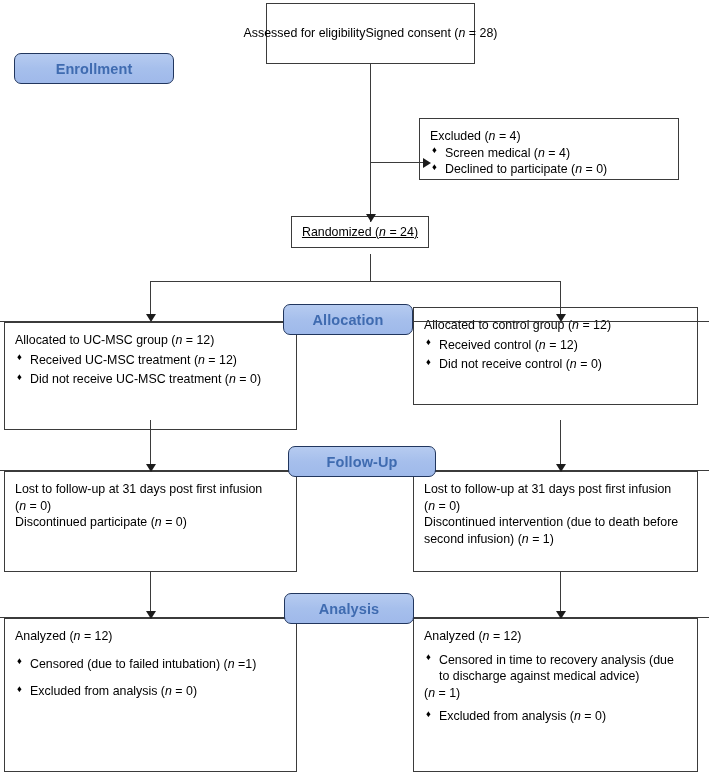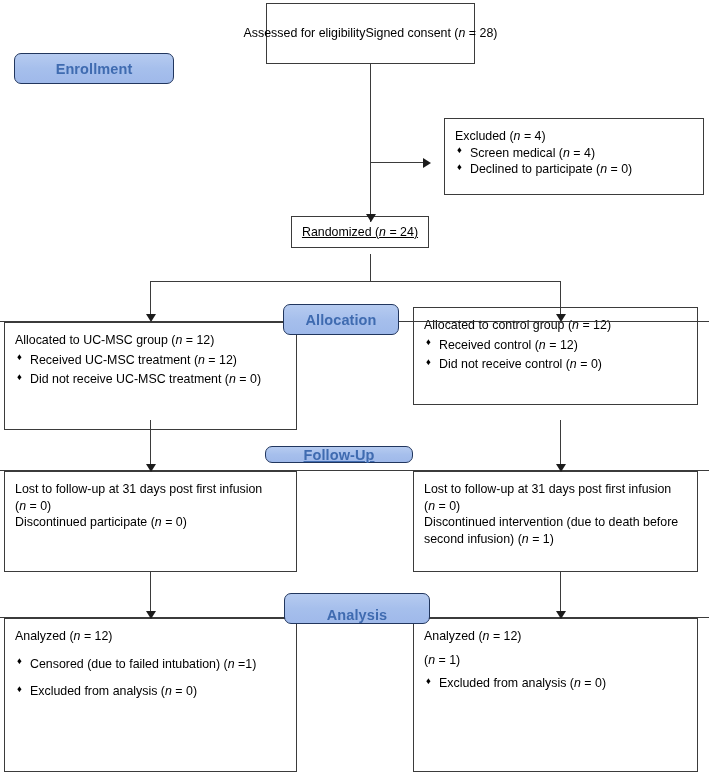--- a/index.html
+++ b/index.html
@@ -118,21 +118,21 @@
       <span class="tline"><span>Signed consent (</span><span class="ital">n</span><span> = 28)</span></span>
     </div>
   </div>
 
   <div class="vline" style="left:370px; top:64px; height:158px;"></div>
   <div class="arrow-down" style="left:366px; top:214px;"></div>
 
   <div class="hline" style="left:371px; top:162px; width:54px;"></div>
   <div class="arrow-right" style="left:423px; top:158px;"></div>
 
-  <div class="box" style="left:444px; top:118px; width:260px; height:77px;">
+  <div class="box" style="left:419px; top:118px; width:260px; height:62px;">
     <div class="inner">
       <span class="tline"><span>Excluded  (</span><span class="ital">n</span><span> = 4)</span></span>
       <span class="bullet-line"><span>Screen medical (</span><span class="ital">n</span><span> = 4)</span></span>
       <span class="bullet-line"><span>Declined to participate (</span><span class="ital">n</span><span> = 0)</span></span>
     </div>
   </div>
 
   <div class="box center" style="left:291px; top:216px; width:138px; height:32px;text-decoration:underline;">
     <div class="inner">
       <span class="tline"><span>Randomized (</span><span class="ital">n</span><span> = 24)</span></span>
@@ -141,21 +141,21 @@
 
   <div class="vline" style="left:370px; top:254px; height:28px;"></div>
   <div class="hline" style="left:150px; top:281px; width:411px;"></div>
   <div class="vline" style="left:150px; top:281px; height:39px;"></div>
   <div class="arrow-down" style="left:146px; top:314px;"></div>
   <div class="vline" style="left:560px; top:281px; height:39px;"></div>
   <div class="arrow-down" style="left:556px; top:314px;"></div>
 
   <div class="hline" style="left:0px; top:321px; width:709px;"></div>
 
-  <div class="badge" style="left:283px; top:304px; width:116px; height:31px;">
+  <div class="badge" style="left:283px; top:304px; width:130px; height:31px;">
     <span>Allocation</span>
   </div>
 
   <div class="box" style="left:4px; top:322px; width:293px; height:108px;">
     <div class="inner">
       <span class="tline"><span>Allocated to UC-MSC group (</span><span class="ital">n</span><span> = 12)</span></span>
       <div class="gap-xs"></div>
       <span class="bullet-line"><span>Received UC-MSC treatment (</span><span class="ital">n</span><span> = 12)</span></span>
       <div class="gap-xs"></div>
       <span class="bullet-line"><span>Did not receive UC-MSC treatment (</span><span class="ital">n</span><span> = 0)</span></span>
@@ -172,21 +172,21 @@
     </div>
   </div>
 
   <div class="vline" style="left:150px; top:420px; height:50px;"></div>
   <div class="arrow-down" style="left:146px; top:464px;"></div>
   <div class="vline" style="left:560px; top:420px; height:50px;"></div>
   <div class="arrow-down" style="left:556px; top:464px;"></div>
 
   <div class="hline" style="left:0px; top:470px; width:709px;"></div>
 
-  <div class="badge" style="left:265px; top:446px; width:148px; height:17px;text-decoration:underline;">
+  <div class="badge" style="left:288px; top:446px; width:148px; height:31px;">
     <span>Follow-Up</span>
   </div>
 
   <div class="box" style="left:4px; top:471px; width:293px; height:101px;">
     <div class="inner">
       <span class="tline">Lost to follow-up at 31 days post first infusion</span>
       <span class="tline"><span>(</span><span class="ital">n</span><span> = 0)</span></span>
       <span class="tline"><span>Discontinued participate (</span><span class="ital">n</span><span> = 0)</span></span>
     </div>
   </div>
@@ -199,37 +199,38 @@
     </div>
   </div>
 
   <div class="vline" style="left:150px; top:572px; height:45px;"></div>
   <div class="arrow-down" style="left:146px; top:611px;"></div>
   <div class="vline" style="left:560px; top:572px; height:45px;"></div>
   <div class="arrow-down" style="left:556px; top:611px;"></div>
 
   <div class="hline" style="left:0px; top:617px; width:709px;"></div>
 
-  <div class="badge" style="left:284px; top:593px; width:146px; height:31px;align-items:flex-end;">
+  <div class="badge" style="left:284px; top:593px; width:130px; height:31px;">
     <span>Analysis</span>
   </div>
 
   <div class="box" style="left:4px; top:618px; width:293px; height:154px;">
     <div class="inner">
       <span class="tline"><span>Analyzed  (</span><span class="ital">n</span><span> = 12)</span></span>
       <div class="gap-md"></div>
       <span class="bullet-line"><span>Censored (due to failed intubation) (</span><span class="ital">n</span><span> =1)</span></span>
       <div class="gap-md"></div>
       <span class="bullet-line"><span>Excluded from analysis (</span><span class="ital">n</span><span> = 0)</span></span>
     </div>
   </div>
 
   <div class="box" style="left:413px; top:618px; width:285px; height:154px;">
     <div class="inner">
       <span class="tline"><span>Analyzed  (</span><span class="ital">n</span><span> = 12)</span></span>
       <div class="gap-sm"></div>
+      <span class="bullet-line wrap"><span>Censored in time to recovery analysis (due to discharge against medical advice)</span></span>
       <span class="tline"><span>(</span><span class="ital">n</span><span> =  1)</span></span>
       <div class="gap-sm"></div>
       <span class="bullet-line"><span>Excluded from analysis (</span><span class="ital">n</span><span> = 0)</span></span>
     </div>
   </div>
 
 </div>
 
 </body></html>

